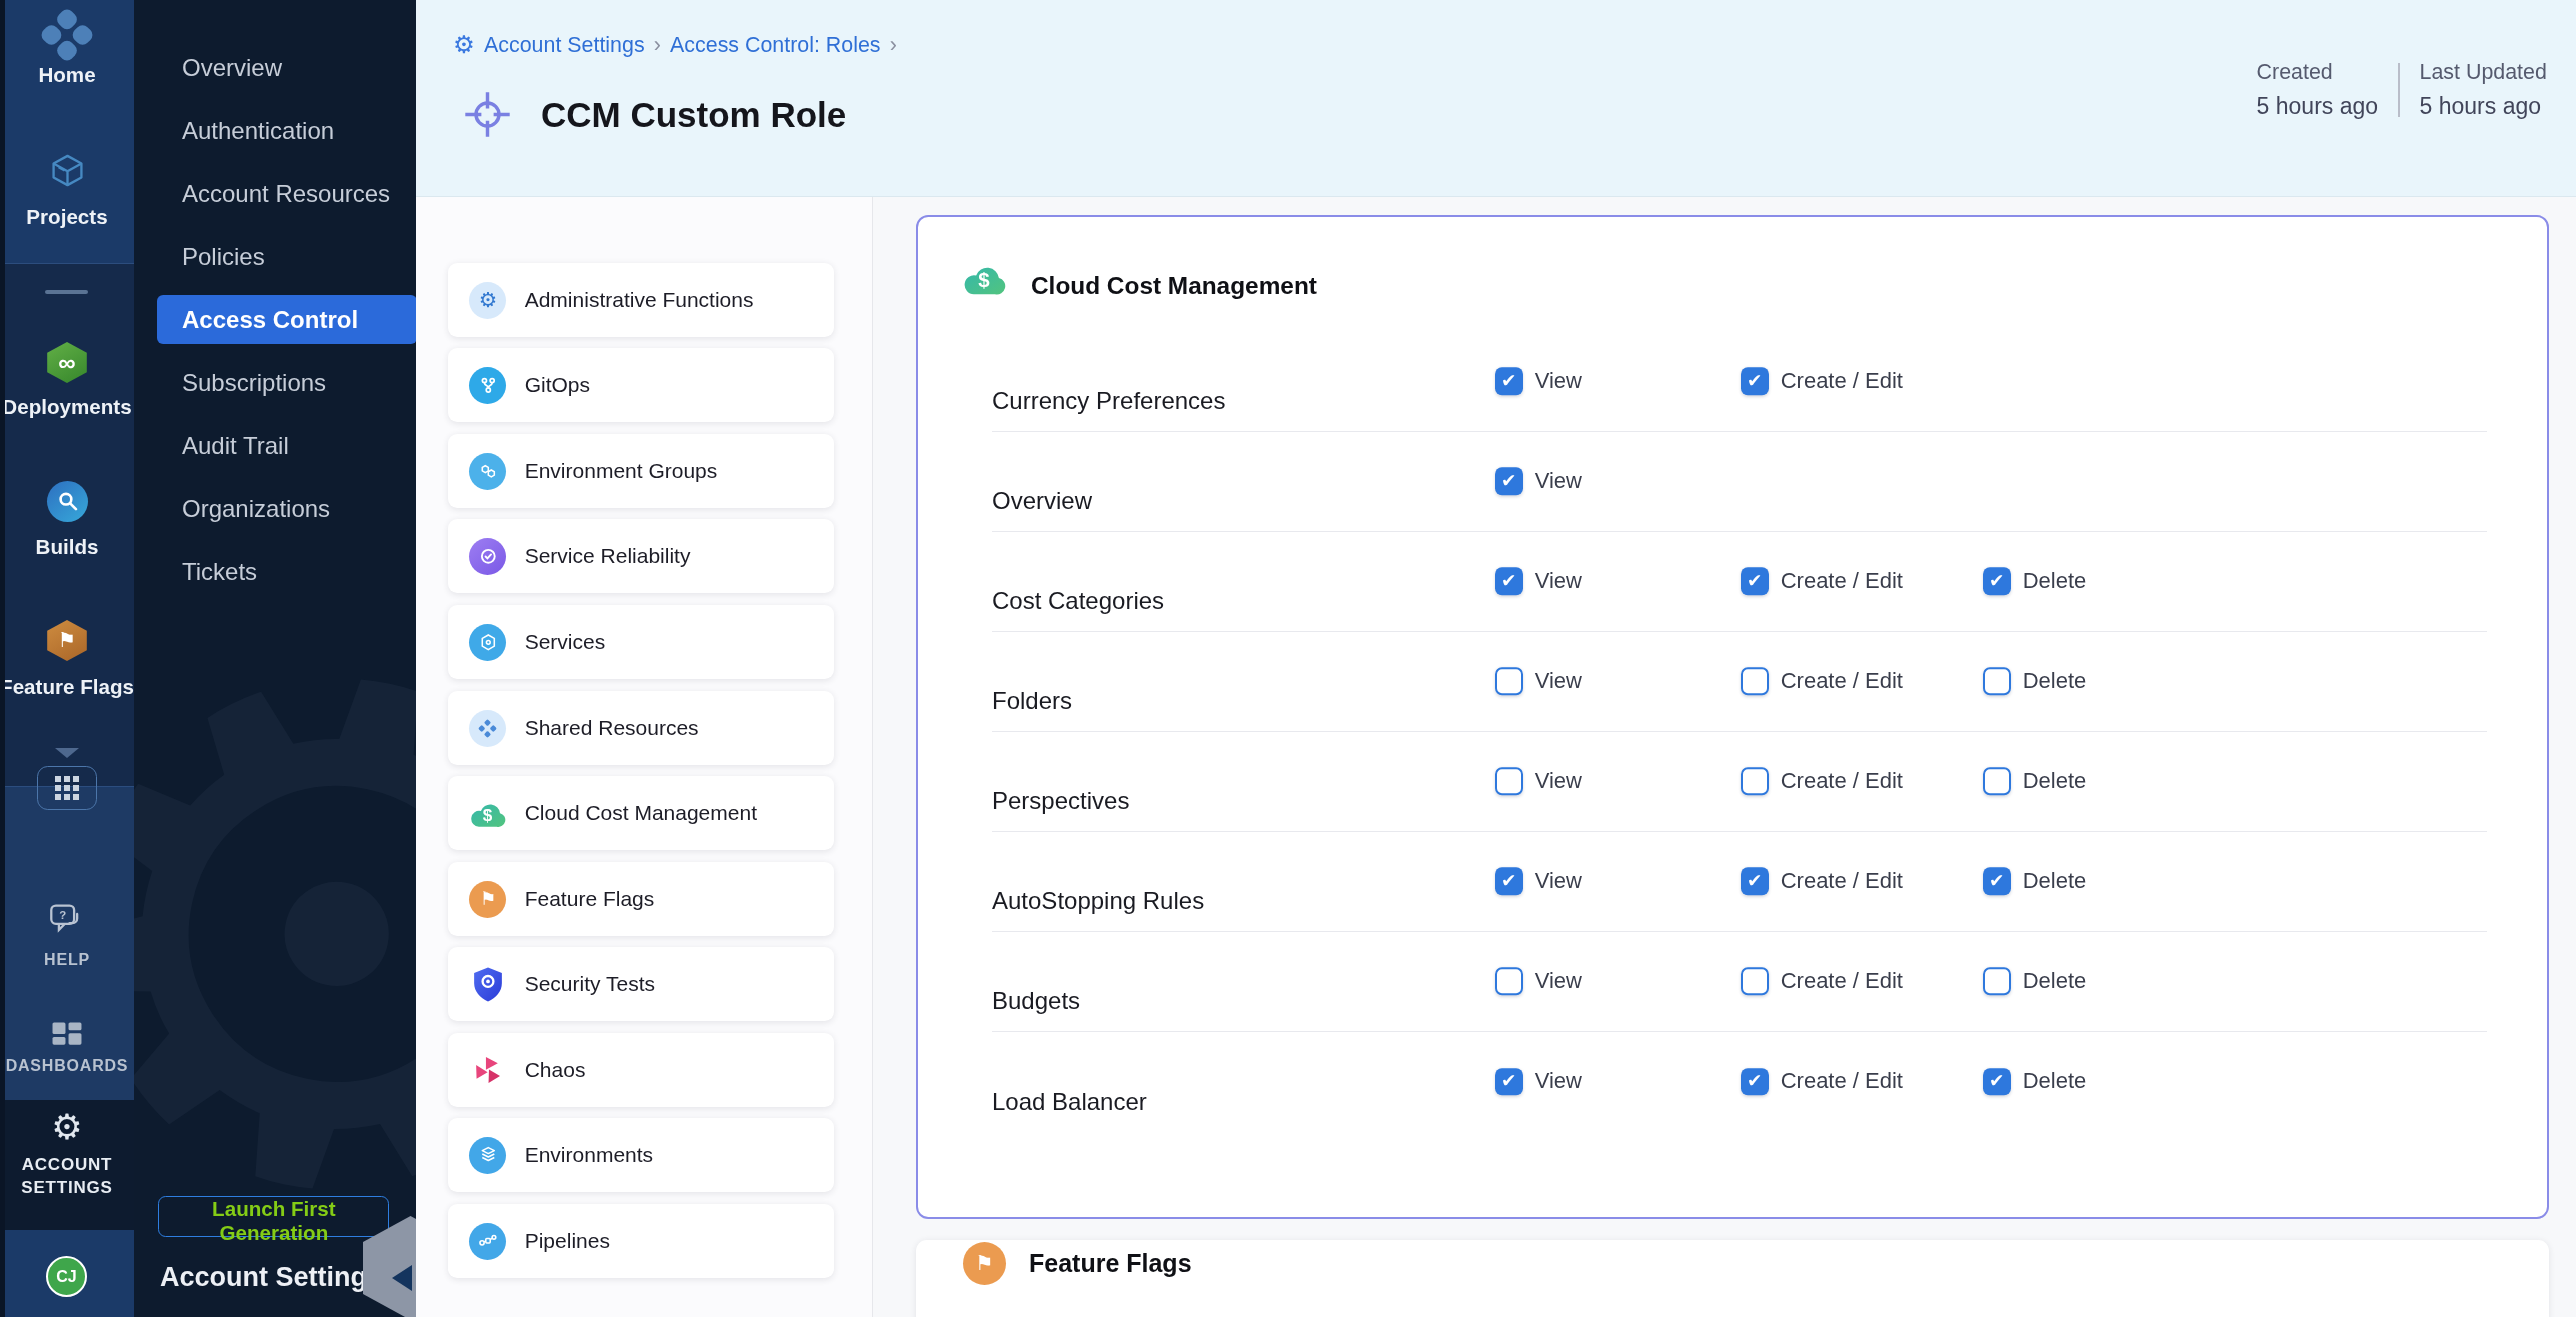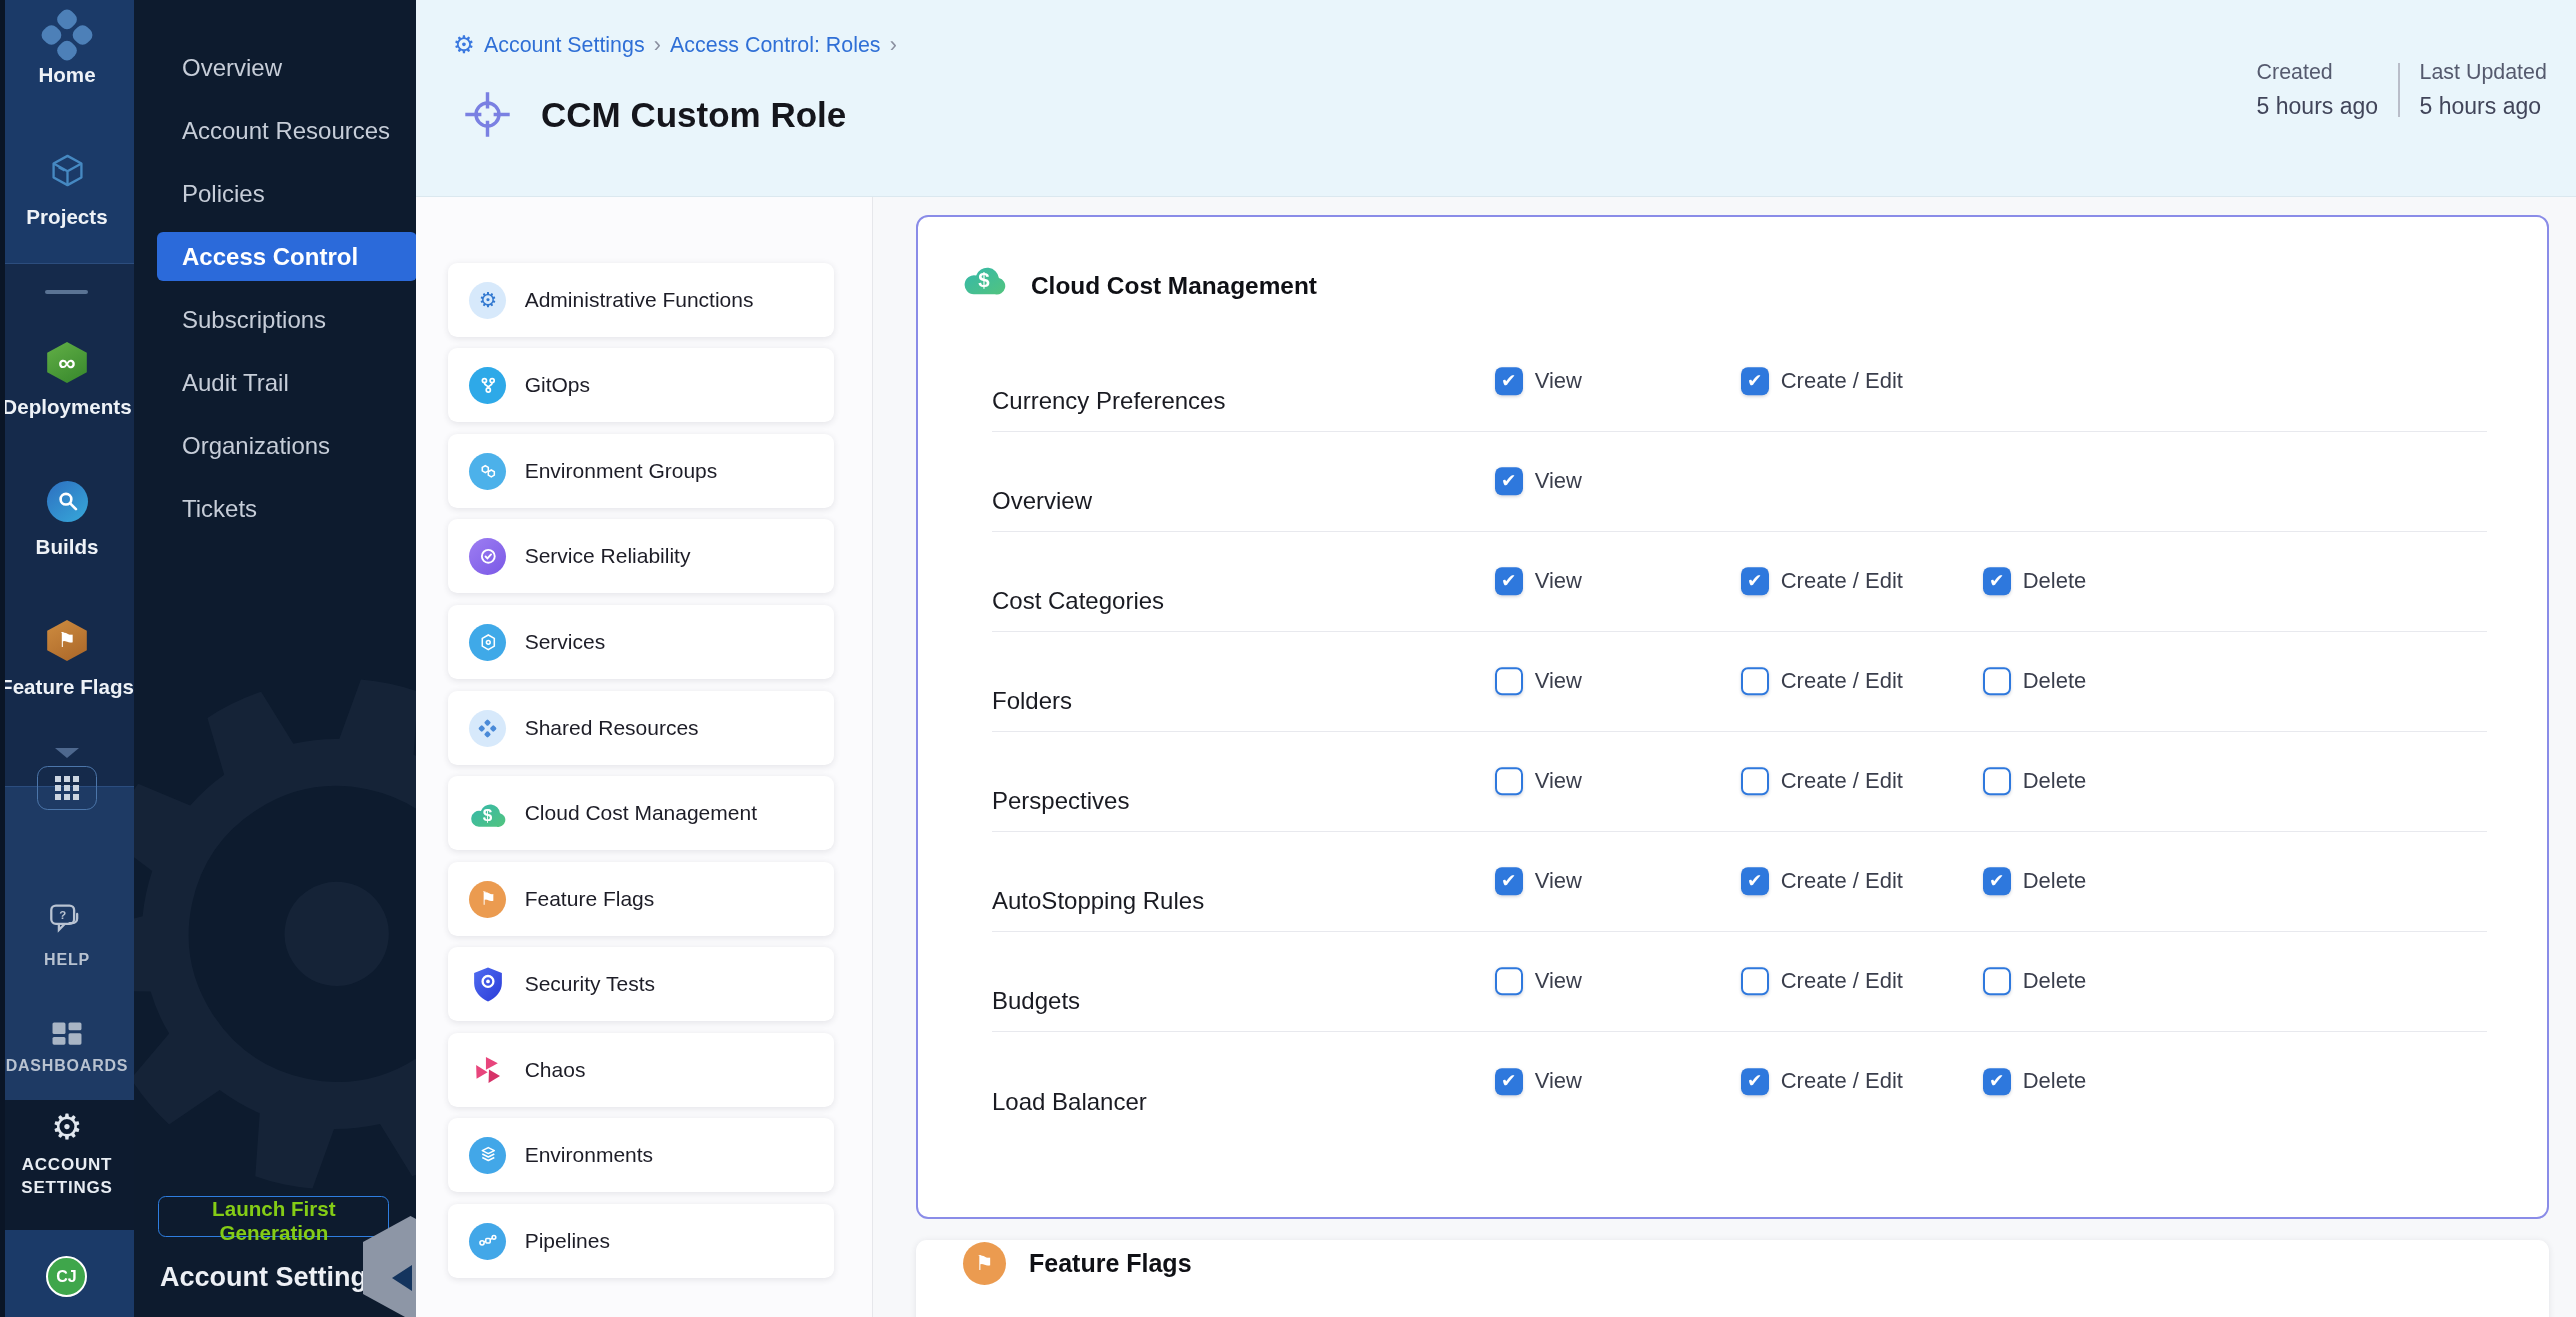--- a/index.html
+++ b/index.html
@@ -160,20 +160,21 @@
     <div id="avatar">
         <span>CJ</span>
       </div>
   </section>
 </aside>
 
 <nav id="settings-nav">
   <div id="nav-watermark">⚙</div>
   <div id="nav-items">
       <div class="nav-item">Overview</div>
+      <div class="nav-item">Authentication</div>
       <div class="nav-item">Account Resources</div>
       <div class="nav-item">Policies</div>
       <div class="nav-item selected">Access Control</div>
       <div class="nav-item">Subscriptions</div>
       <div class="nav-item">Audit Trail</div>
       <div class="nav-item">Organizations</div>
       <div class="nav-item">Tickets</div>
     </div>
   <button id="launch-btn">Launch First Generation</button>
   <div id="nav-footer-title">Account Settings</div>

